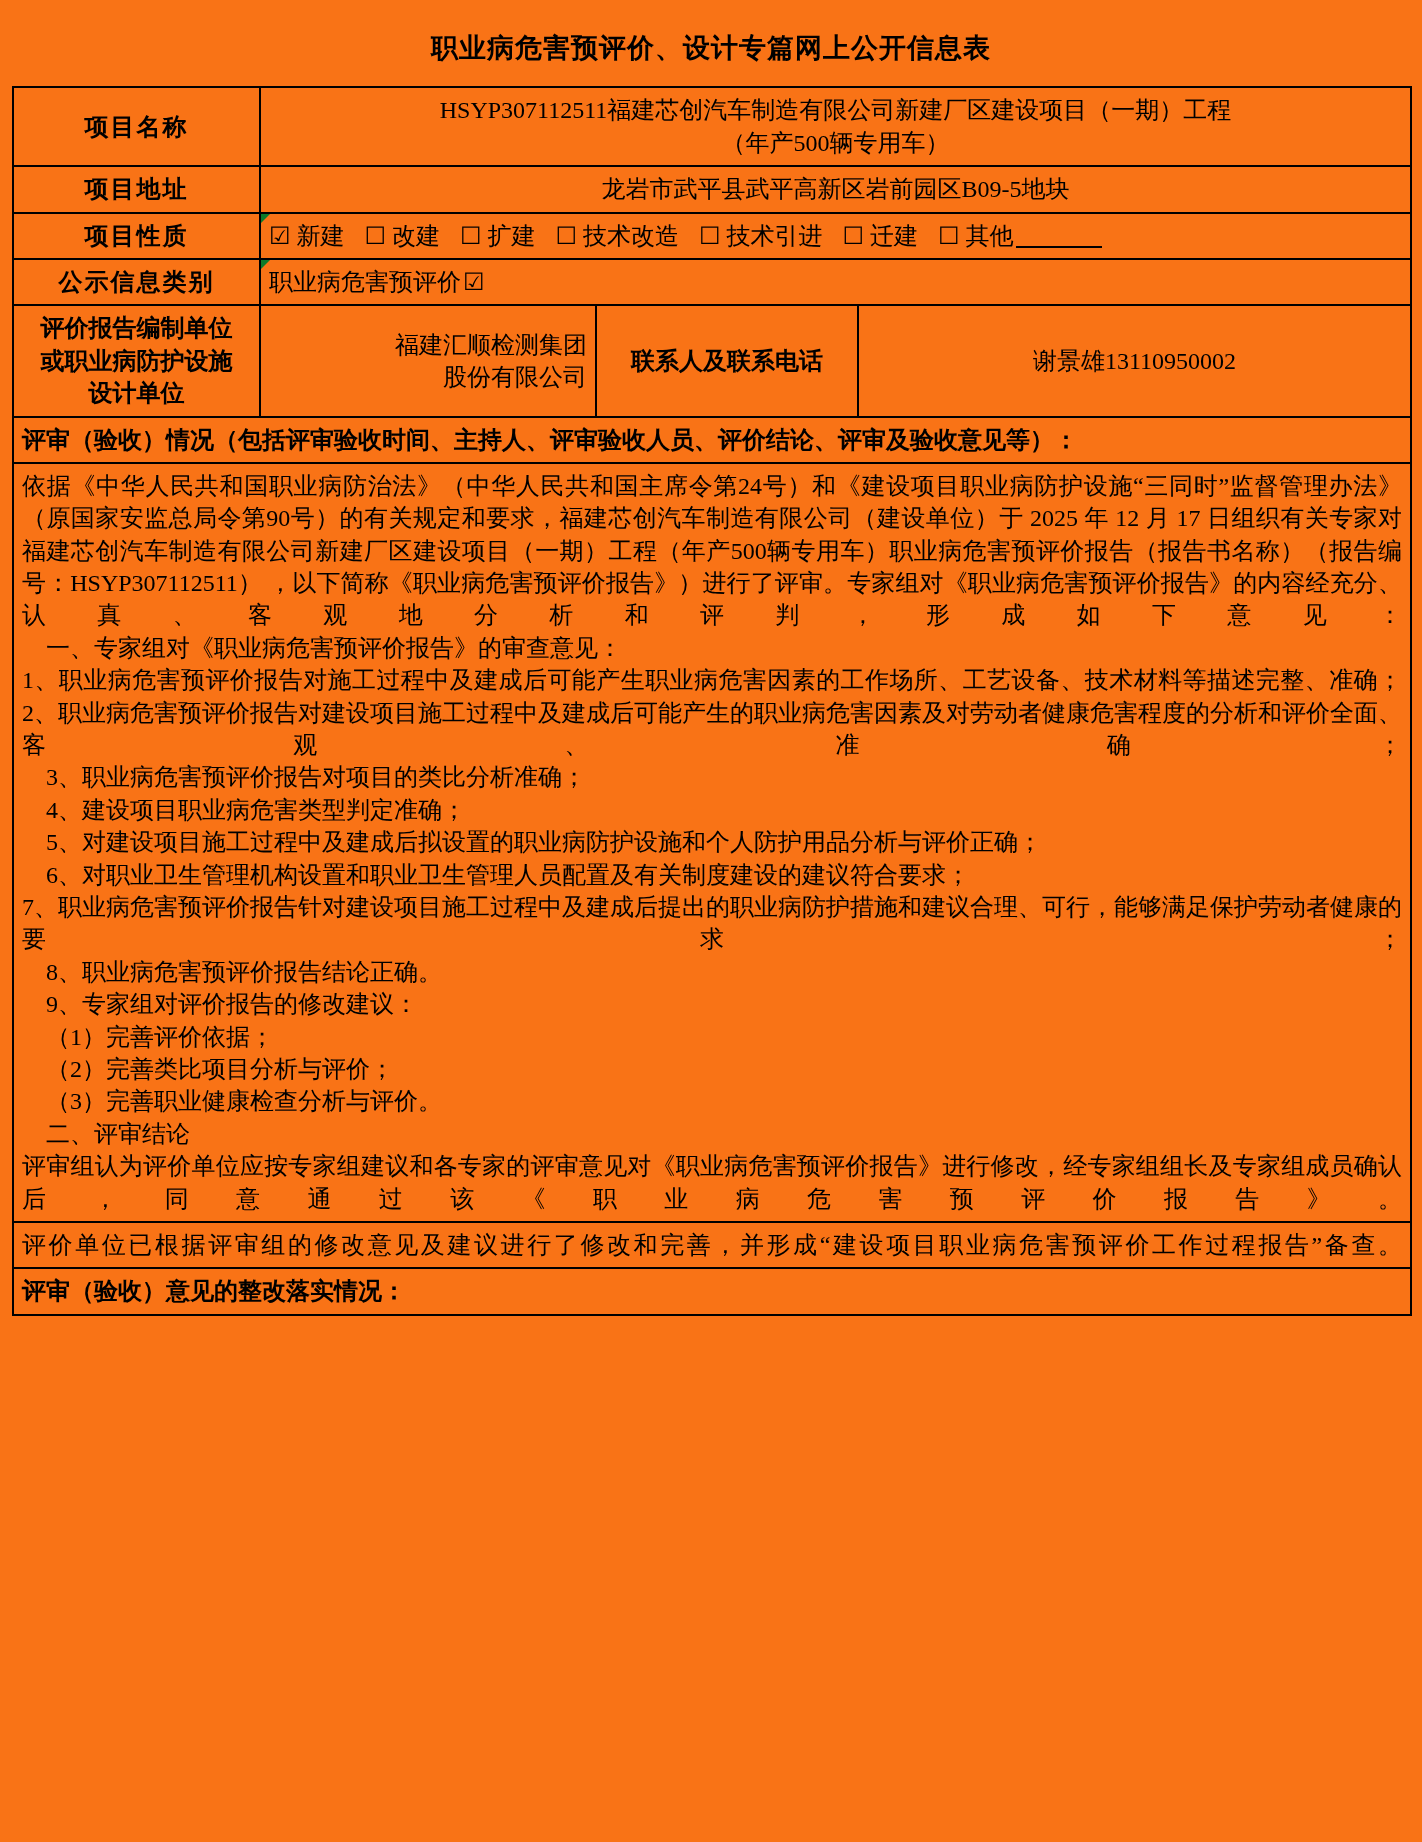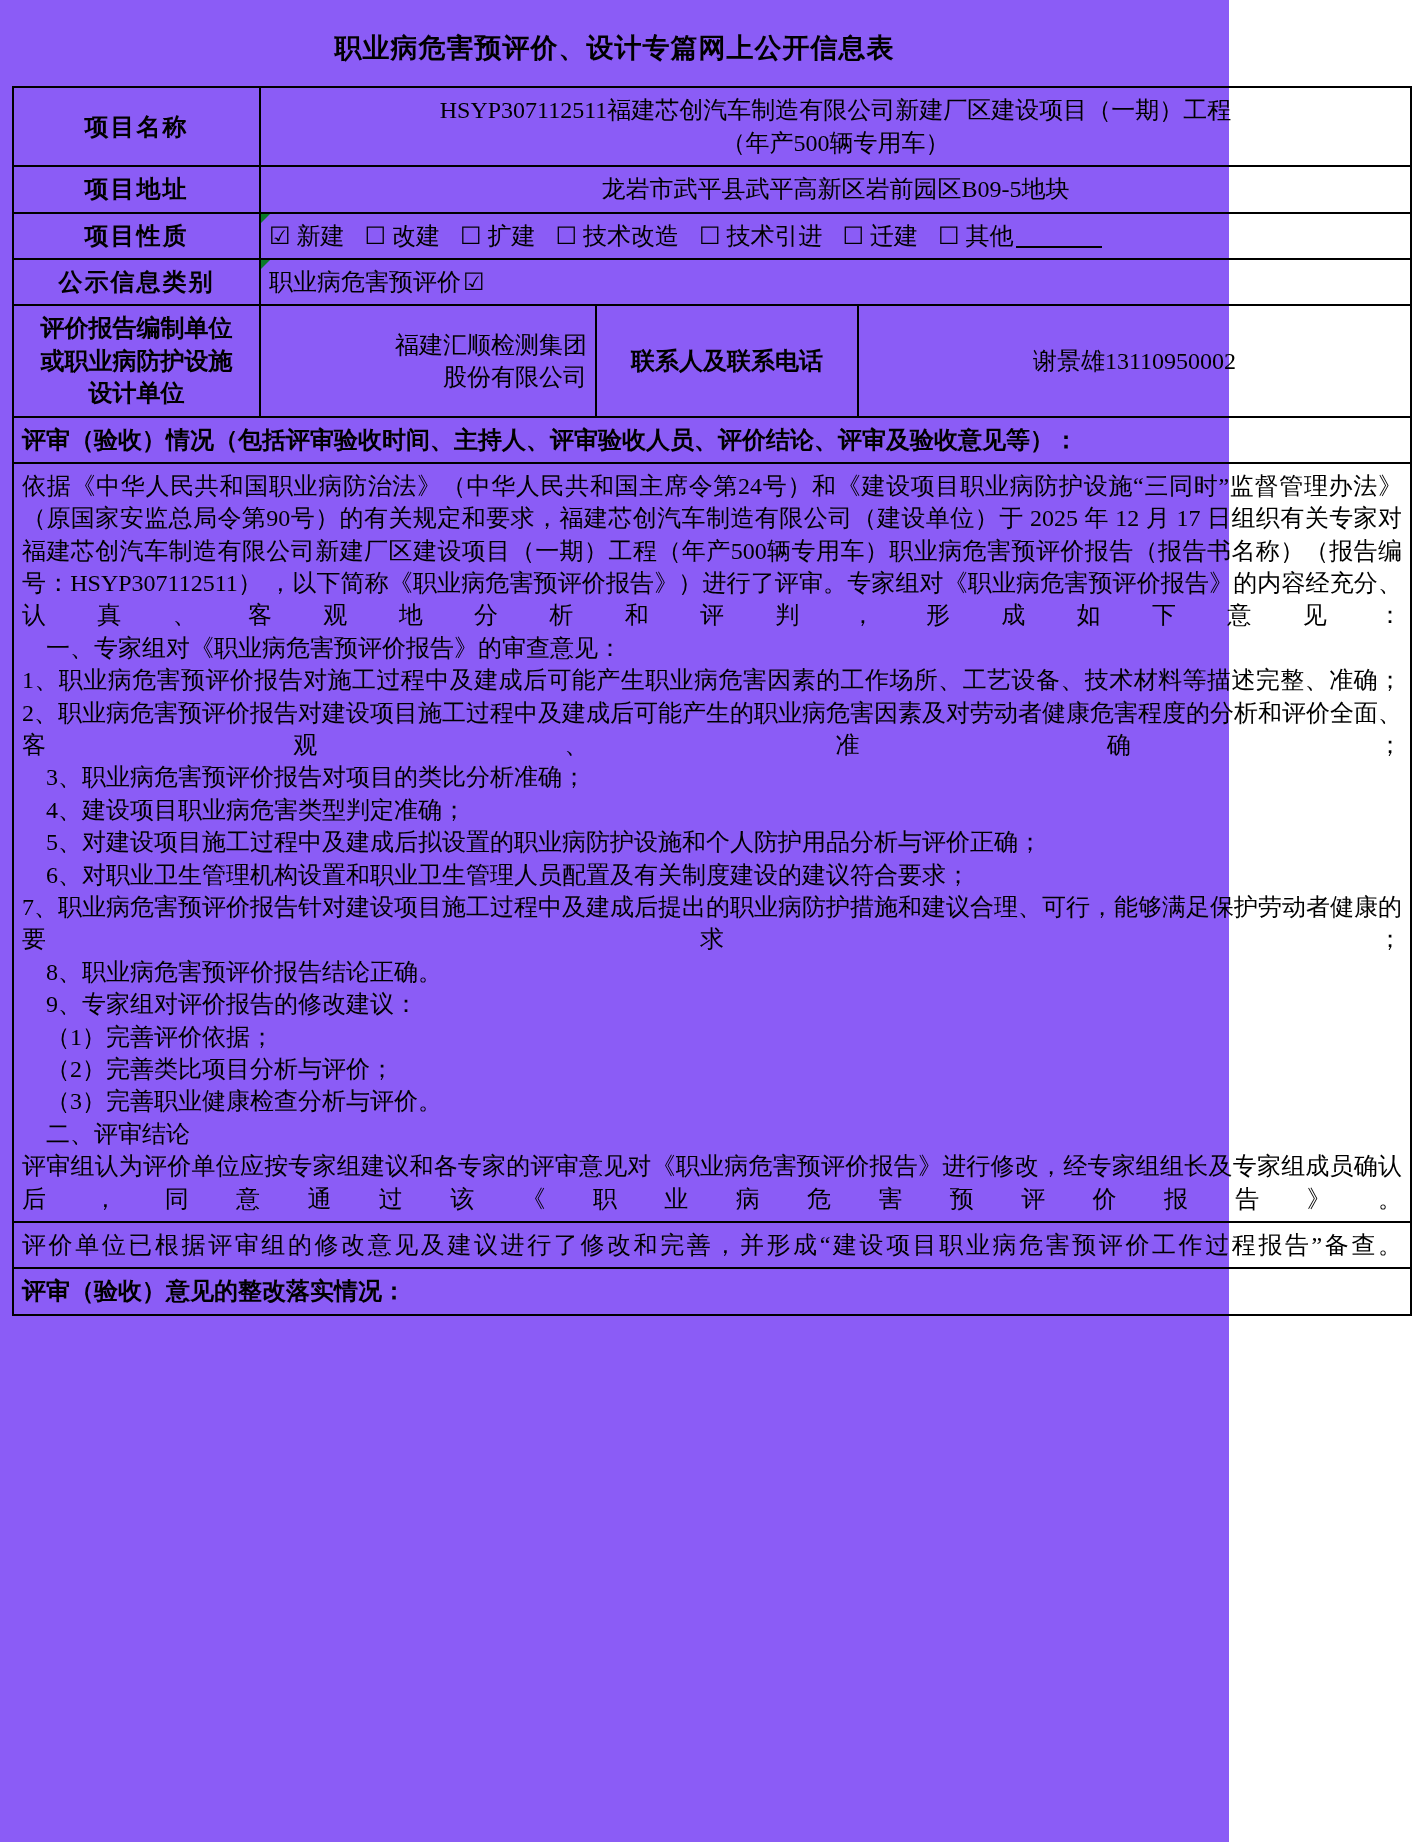--- a/index.html
+++ b/index.html
@@ -5,25 +5,25 @@
   html, body {
     margin: 0;
     padding: 0;
     background: #ffffff;
   }
   body {
     font-family: "Liberation Serif", "DejaVu Serif", serif;
     color: #000000;
   }
   .page {
-    width: 1229px;
+    width: 1422px;
     min-height: 1842px;
     box-sizing: border-box;
     padding: 14px 12px 6px 12px;
-    background: #8b5cf6;
+    background: #f97316;
     position: relative;
   }
   .doc-title {
     text-align: center;
     font-size: 27px;
     font-weight: bold;
     letter-spacing: 1px;
     padding: 18px 0 22px 0;
     line-height: 1.2;
     font-family: "Liberation Serif", "DejaVu Serif", serif;

